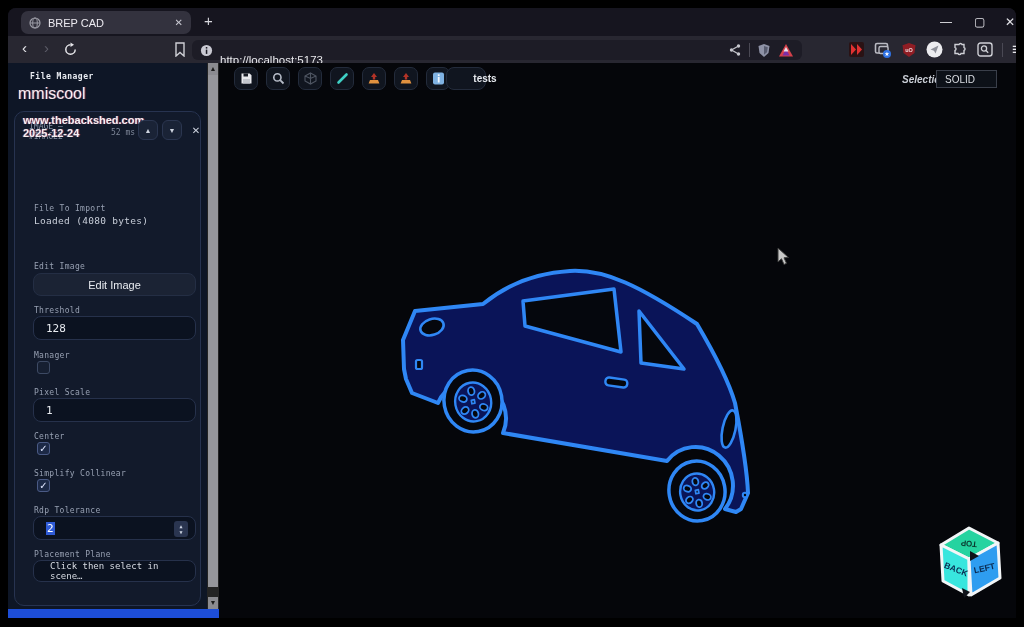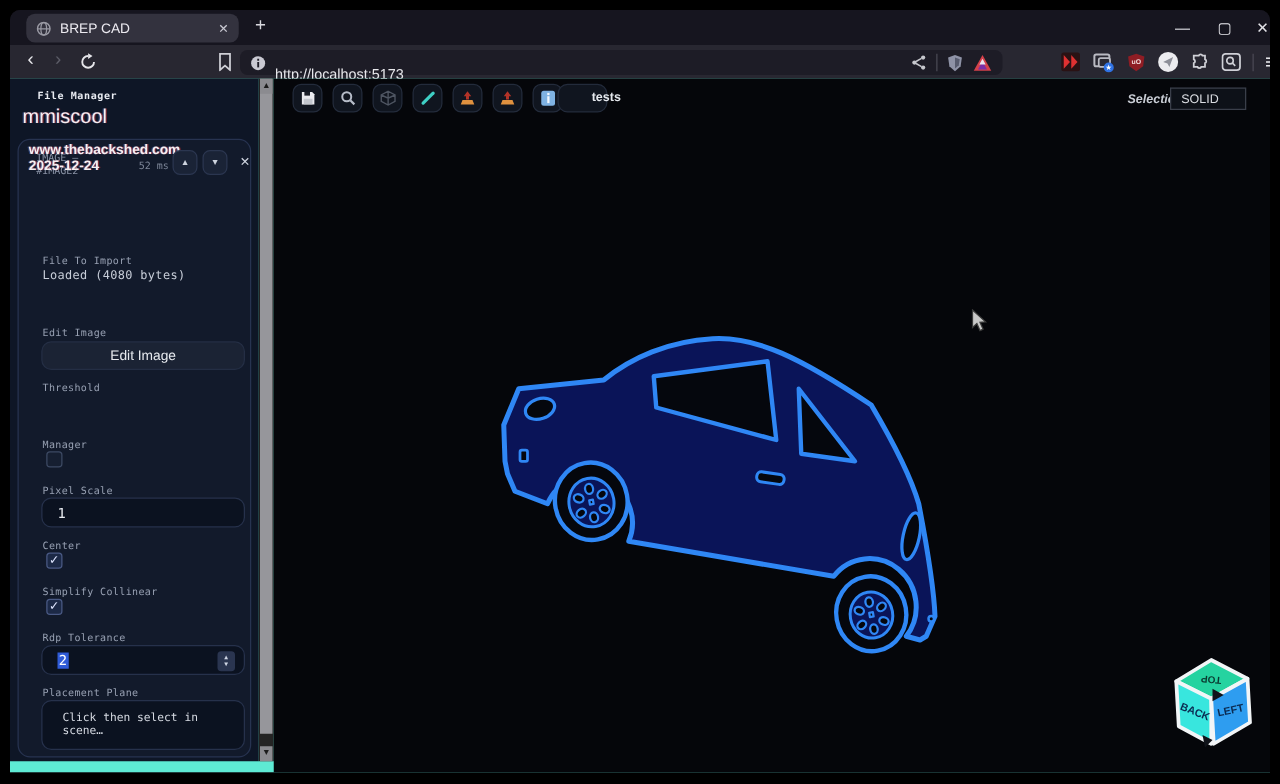--- a/index.html
+++ b/index.html
@@ -25,21 +25,21 @@
   .navglyph { color:#e8e8ec; font-size:15px; line-height:1; }
   .dim { color:#5d5d68 !important; }
   #urlbar { position:absolute; left:184px; top:4px; width:610px; height:20px; background:#1d1c26;
             border-radius:6px; display:flex; align-items:center; padding:0 8px; gap:7px; }
   #urltext { color:#e8e8ec; font-size:11.5px; flex:1;margin-top:20px; }
   .extrow { position:absolute; top:5px; display:flex; align-items:center; gap:9px; }
 
   .sep { width:1px; height:14px; background:#4a4954; }
 
   
-  #app { position:absolute; left:0; top:55px; width:1008px; height:555px; background:#5eead4; }
+  #app { position:absolute; left:0; top:55px; width:1008px; height:555px; background:#1d4ed8; }
 
   
   #sidebar { position:absolute; left:0; top:0; width:199px; height:546px; background:#0e1626; overflow:hidden; }
   .mono { font-family:"DejaVu Sans Mono", monospace; }
   #fm-title { position:absolute; left:22px; top:9px; font-size:8px; color:#e9ecf2; letter-spacing:.5px;
               font-weight:bold; }
   .wm { color:#f5f0f1; text-shadow: 1px 0 rgba(255,60,60,.45), -1px 0 rgba(90,140,255,.35); }
   #wm-user { position:absolute; left:10px; top:22px; font-size:16px; }
   #panel { position:absolute; left:6px; top:48px; width:187px; height:495px; background:#121a2b;
            border:1px solid #273350; border-radius:10px; }
@@ -59,21 +59,21 @@
            border:1px solid #26314b; border-radius:8px; color:#e8ebf0; font-size:11px;
            display:flex; align-items:center; padding-left:12px; }
   .chk { position:absolute; left:22px; width:13px; height:13px; background:#161f31;
          border:1px solid #3d4a64; border-radius:3px; color:#dfe6ff; font-size:10px;
          line-height:11px; text-align:center; }
   .chk.on { background:#1c2946; border-color:#4a5a85; }
   .sel2 { background:#2f5bd6; color:#fff; padding:0 1px; }
   .spin { position:absolute; right:7px; top:4px; width:14px; height:16px; background:#2a3550;
           border-radius:3px; display:flex; flex-direction:column; align-items:center;
           justify-content:center; color:#cfd6e4; font-size:5px; line-height:6px; }
-  #placement-box { position:absolute; left:18px; top:448px; width:163px; height:40px;
+  #placement-box { position:absolute; left:18px; top:448px; width:163px; height:22px;
                    background:#0b1220; border:1px solid #26314b; border-radius:8px;
                    display:flex; align-items:center; padding-left:16px; color:#d6dae2; font-size:9px; }
 
   
   #scrollbar { position:absolute; left:199px; top:0; width:12px; height:546px; background:#242424; }
   #sb-thumb { position:absolute; left:1px; top:0; width:10px; height:524px; background:#96969b; }
   .sb-arrow { position:absolute; left:1px; width:10px; height:12px; background:#8b8b90; color:#1c1c1c;
               font-size:7px; text-align:center; line-height:12px; }
 
   
@@ -203,20 +203,21 @@
         <div class="mini-btn" style="left:147px;">▼</div>
         <div class="mini-btn" style="left:171px;font-size:10px;border:none;background:transparent;">✕</div>
 
         <div class="fld-label mono" style="top:92px;">File To Import</div>
         <div class="fld-label mono" style="top:103px;font-size:9.5px;color:#c7cdd8;">Loaded (4080 bytes)</div>
 
         <div class="fld-label mono" style="top:150px;">Edit Image</div>
         <div class="btn" style="top:161px;">Edit Image</div>
 
         <div class="fld-label mono" style="top:194px;">Threshold</div>
+        <div class="input mono" style="top:204px;">128</div>
 
         <div class="fld-label mono" style="top:239px;">Manager</div>
         <div class="chk" style="top:249px;"></div>
 
         <div class="fld-label mono" style="top:276px;">Pixel Scale</div>
         <div class="input mono" style="top:286px;">1</div>
 
         <div class="fld-label mono" style="top:320px;">Center</div>
         <div class="chk on" style="top:330px;">✓</div>
 

